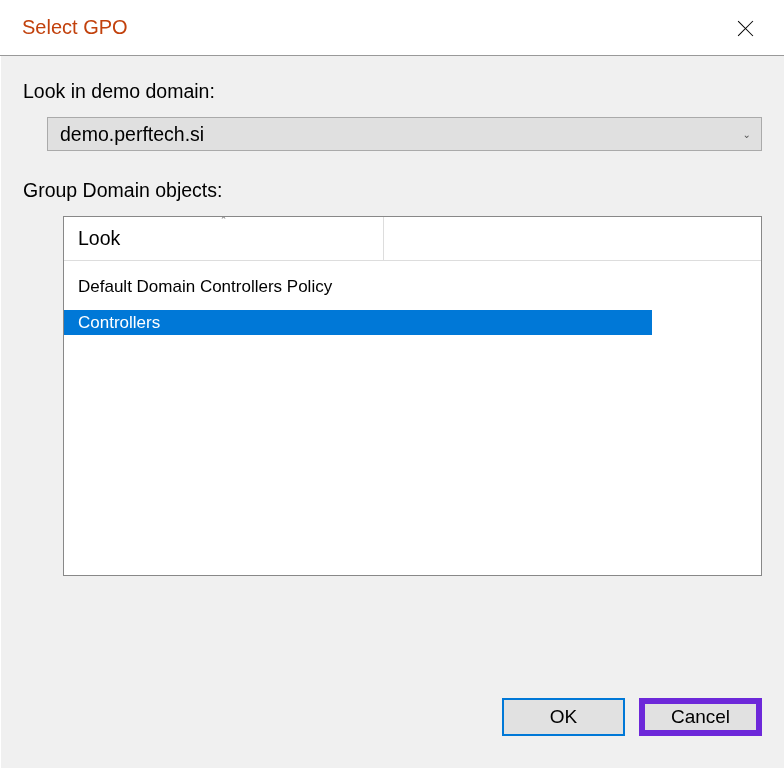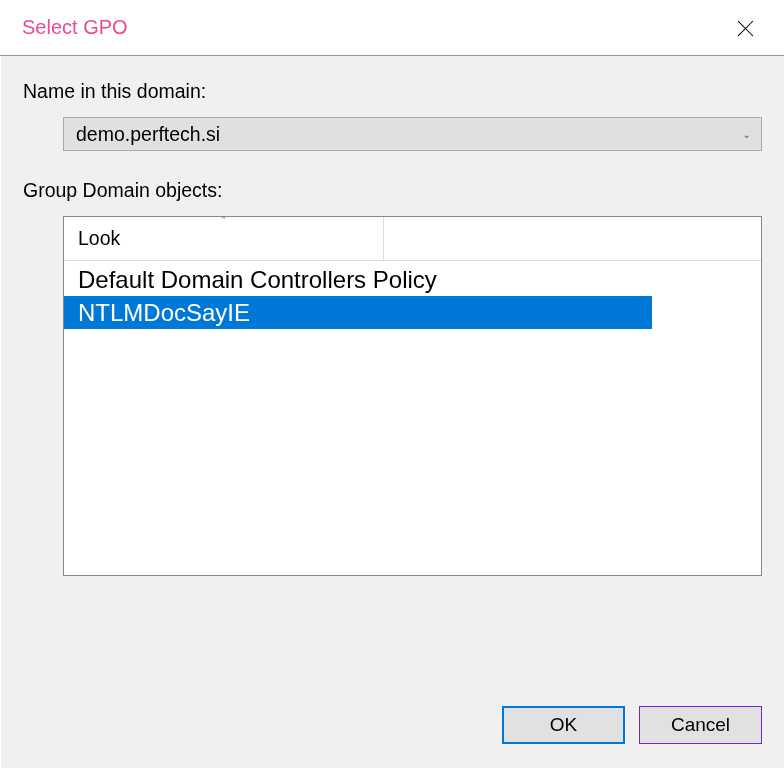--- a/index.html
+++ b/index.html
@@ -14,21 +14,21 @@
     .titlebar {
       height: 56px;
       display: flex;
       align-items: center;
       justify-content: space-between;
       padding: 0 18px 0 22px;
       border-bottom: 1px solid #999;
     }
     .titlebar-title {
       font-size: 20px;
-      color: #ec4899;
+      color: #c2410c;
     }
     .close-btn {
       width: 40px;
       height: 40px;
       display: flex;
       align-items: center;
       justify-content: center;
       cursor: pointer;
     }
     .close-btn span {
@@ -59,21 +59,21 @@
     }
     .label {
       font-size: 19.5px;
       color: #000;
       margin-bottom: 14px;
     }
     .dropdown {
       background: #e0e0e0;
       border: 1px solid #aaa;
       height: 34px;
-      margin-left: 40px;
+      margin-left: 24px;
       margin-right: 0;
       display: flex;
       align-items: center;
       justify-content: space-between;
       padding: 0 10px 0 12px;
       cursor: pointer;
       margin-bottom: 28px;
     }
     .dropdown-value {
       font-size: 19.5px;
@@ -113,83 +113,84 @@
     }
     .rest-header {
       flex: 1;
       border-bottom: 1px solid #ddd;
       height: 44px;
     }
     .list-body {
       padding-top: 2px;
     }
     .list-item {
-      font-size: 24px;
+      font-size: 17px;
       padding: 2.5px 12px 2.5px 14px;
       white-space: nowrap;
       overflow: hidden;
       width: 588px;
+      margin-top: 11px;
     }
     .list-item.selected {
       background: #0078d7;
       color: #fff;
     }
     .button-row {
       position: absolute;
-      bottom: 24px;
+      bottom: 32px;
       right: 22px;
       display: flex;
       gap: 14px;
       border-radius: 8px;
     }
     .btn {
       width: 123px;
       height: 38px;
       background: #e1e1e1;
-      border: 1px solid #6d28d9;
+      border: 6px solid #6d28d9;
       font-size: 19px;
       font-family: inherit;
       cursor: pointer;
     }
     .btn.default {
       border: 2px solid #0078d7;
       width: 123px;
     }
   </style>
 </head>
 <body>
 
 <div class="titlebar">
   <div class="titlebar-title">Select GPO</div>
   <div class="close-btn">
     <span></span>
   </div>
 </div>
 
 <div class="content">
-  <div class="label">Name in this domain:</div>
+  <div class="label">Look in demo domain:</div>
 
   <div class="dropdown">
     <span class="dropdown-value">demo.perftech.si</span>
     <span class="dropdown-arrow">⌄</span>
   </div>
 
   <div class="label">Group Domain objects:</div>
 
   <div class="listbox">
     <div class="list-header">
       <div class="col-header">
         <span class="sort-indicator">⌃</span>
         <span>Look</span>
       </div>
       <div class="rest-header"></div>
     </div>
     <div class="list-body" id="list-body">
         <div class="list-item">Default Domain Controllers Policy</div>
-        <div class="list-item selected">NTLMDocSayIE</div>
+        <div class="list-item selected">Controllers</div>
       </div>
   </div>
 
   <div class="button-row">
     <button class="btn default">OK</button>
     <button class="btn">Cancel</button>
   </div>
 </div>
 
 </body></html>

